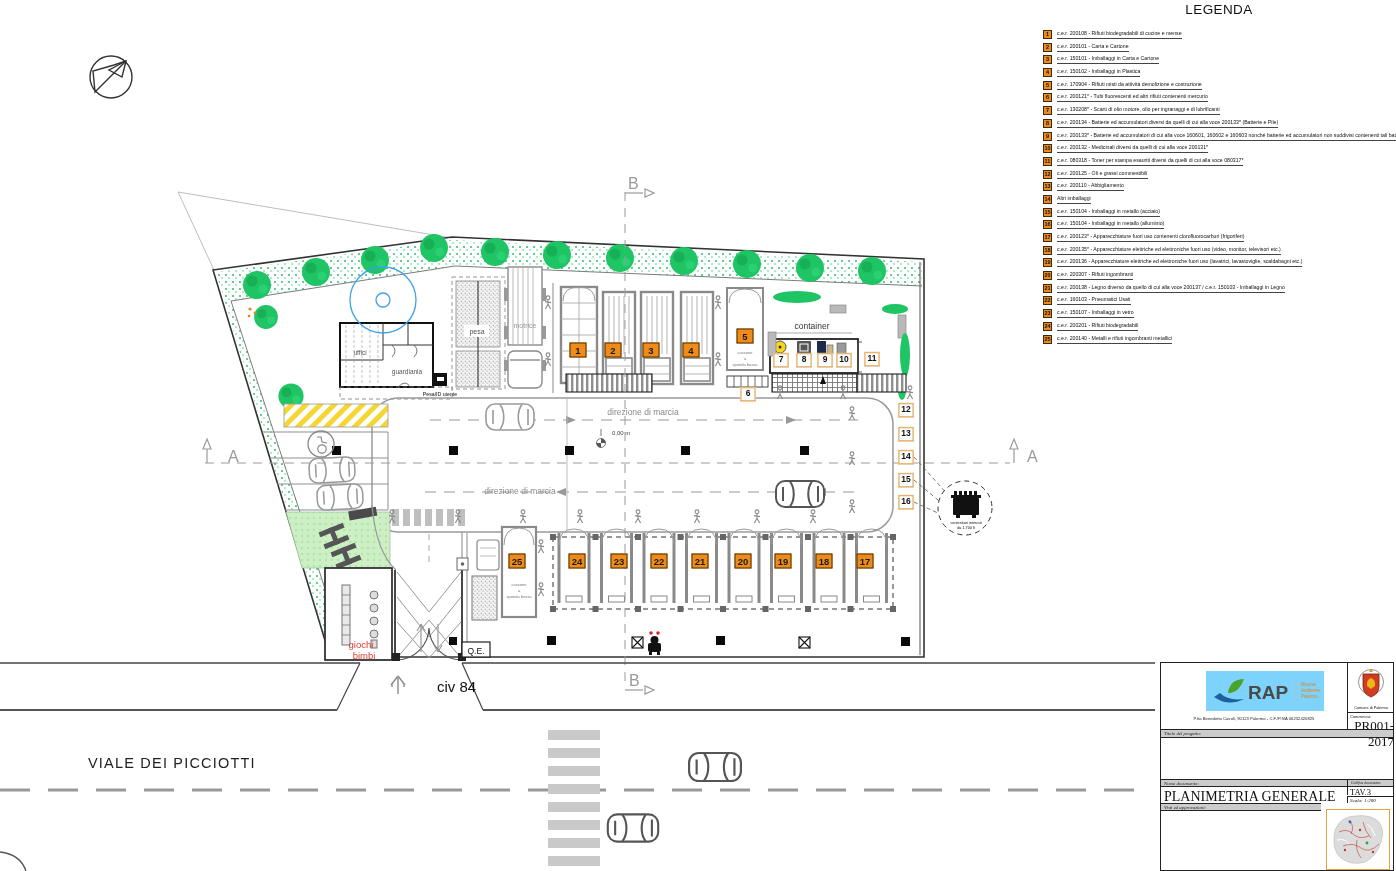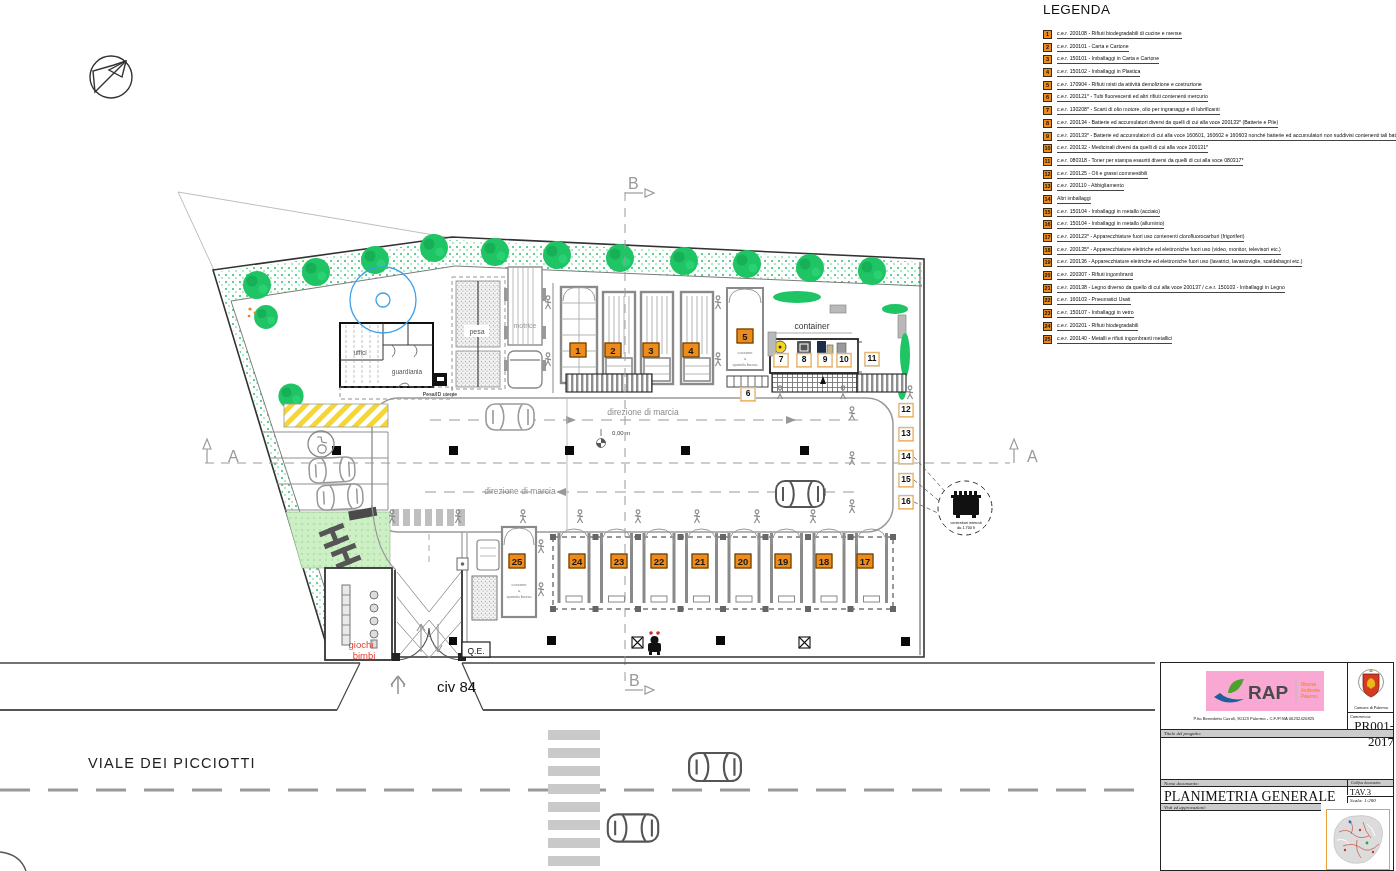--- a/index.html
+++ b/index.html
@@ -2,21 +2,21 @@
 <html><head>
 <meta charset="utf-8">
 <style>
   html,body{margin:0;padding:0;background:#fff;}
   .stage{position:relative;width:1396px;height:871px;background:#fff;overflow:hidden;
          font-family:"Liberation Sans",sans-serif;}
   svg text{font-family:"Liberation Sans",sans-serif;}
 
   
   .legend{position:absolute;left:1043px;top:2px;width:352px;}
-  .legend-title{font-size:13.5px;color:#111;letter-spacing:.4px;margin:0 0 13px 0;font-weight:500;}
+  .legend-title{font-size:13.5px;color:#111;letter-spacing:.4px;margin:0 0 13px 0;font-weight:500;text-align:center;}
   .legend-item{display:flex;align-items:flex-start;height:12.7px;}
   .legend-num{flex:0 0 9px;width:9px;height:9px;box-sizing:border-box;background:#ED8B1C;
               border:1px solid #3a2a10;font-size:5.5px;line-height:7px;text-align:center;
               color:#111;font-weight:bold;}
   .legend-text{margin-left:5px;font-size:5.2px;line-height:7px;color:#111;white-space:nowrap;
                border-bottom:.8px solid #444;padding-bottom:1px;}
 
   
   .marker{position:absolute;transform:translate(-50%,-50%);text-align:center;font-weight:bold;
           box-sizing:border-box;}
@@ -620,21 +620,21 @@
         <div class="legend-item">
           <span class="legend-num">25</span>
           <span class="legend-text">c.e.r. 200140 - Metalli e rifiuti ingombranti metallici</span>
         </div>
       </div>
 </div>
 
 <div class="tblock">
 
   <div class="tb-abs" style="left:0;top:0;width:186px;height:66px;">
-    <div class="tb-abs" style="left:45px;top:8px;width:118px;height:40px;background:#f9a8d4;">
+    <div class="tb-abs" style="left:45px;top:8px;width:118px;height:40px;background:#7dd3fc;">
       <svg width="118" height="40" viewBox="0 0 118 40">
         <path d="M8,26 q14,10 30,2 q-16,2 -24,-6 z" fill="#1f5f9e"></path>
         <path d="M22,22 q2,-14 16,-14 q-4,12 -13,14 z" fill="#4aa32a"></path>
         <text x="42" y="28" font-size="19" font-weight="bold" fill="#4a4a4a">RAP</text>
         <path d="M90,9 V31" stroke="#bbb" stroke-width="1"></path>
         <text x="95" y="15" font-size="4.5" fill="#e8821d">Risorse</text>
         <text x="95" y="21" font-size="4.5" fill="#e8821d">Ambiente</text>
         <text x="95" y="27" font-size="4.5" fill="#e8821d">Palermo</text>
       </svg>
     </div>

